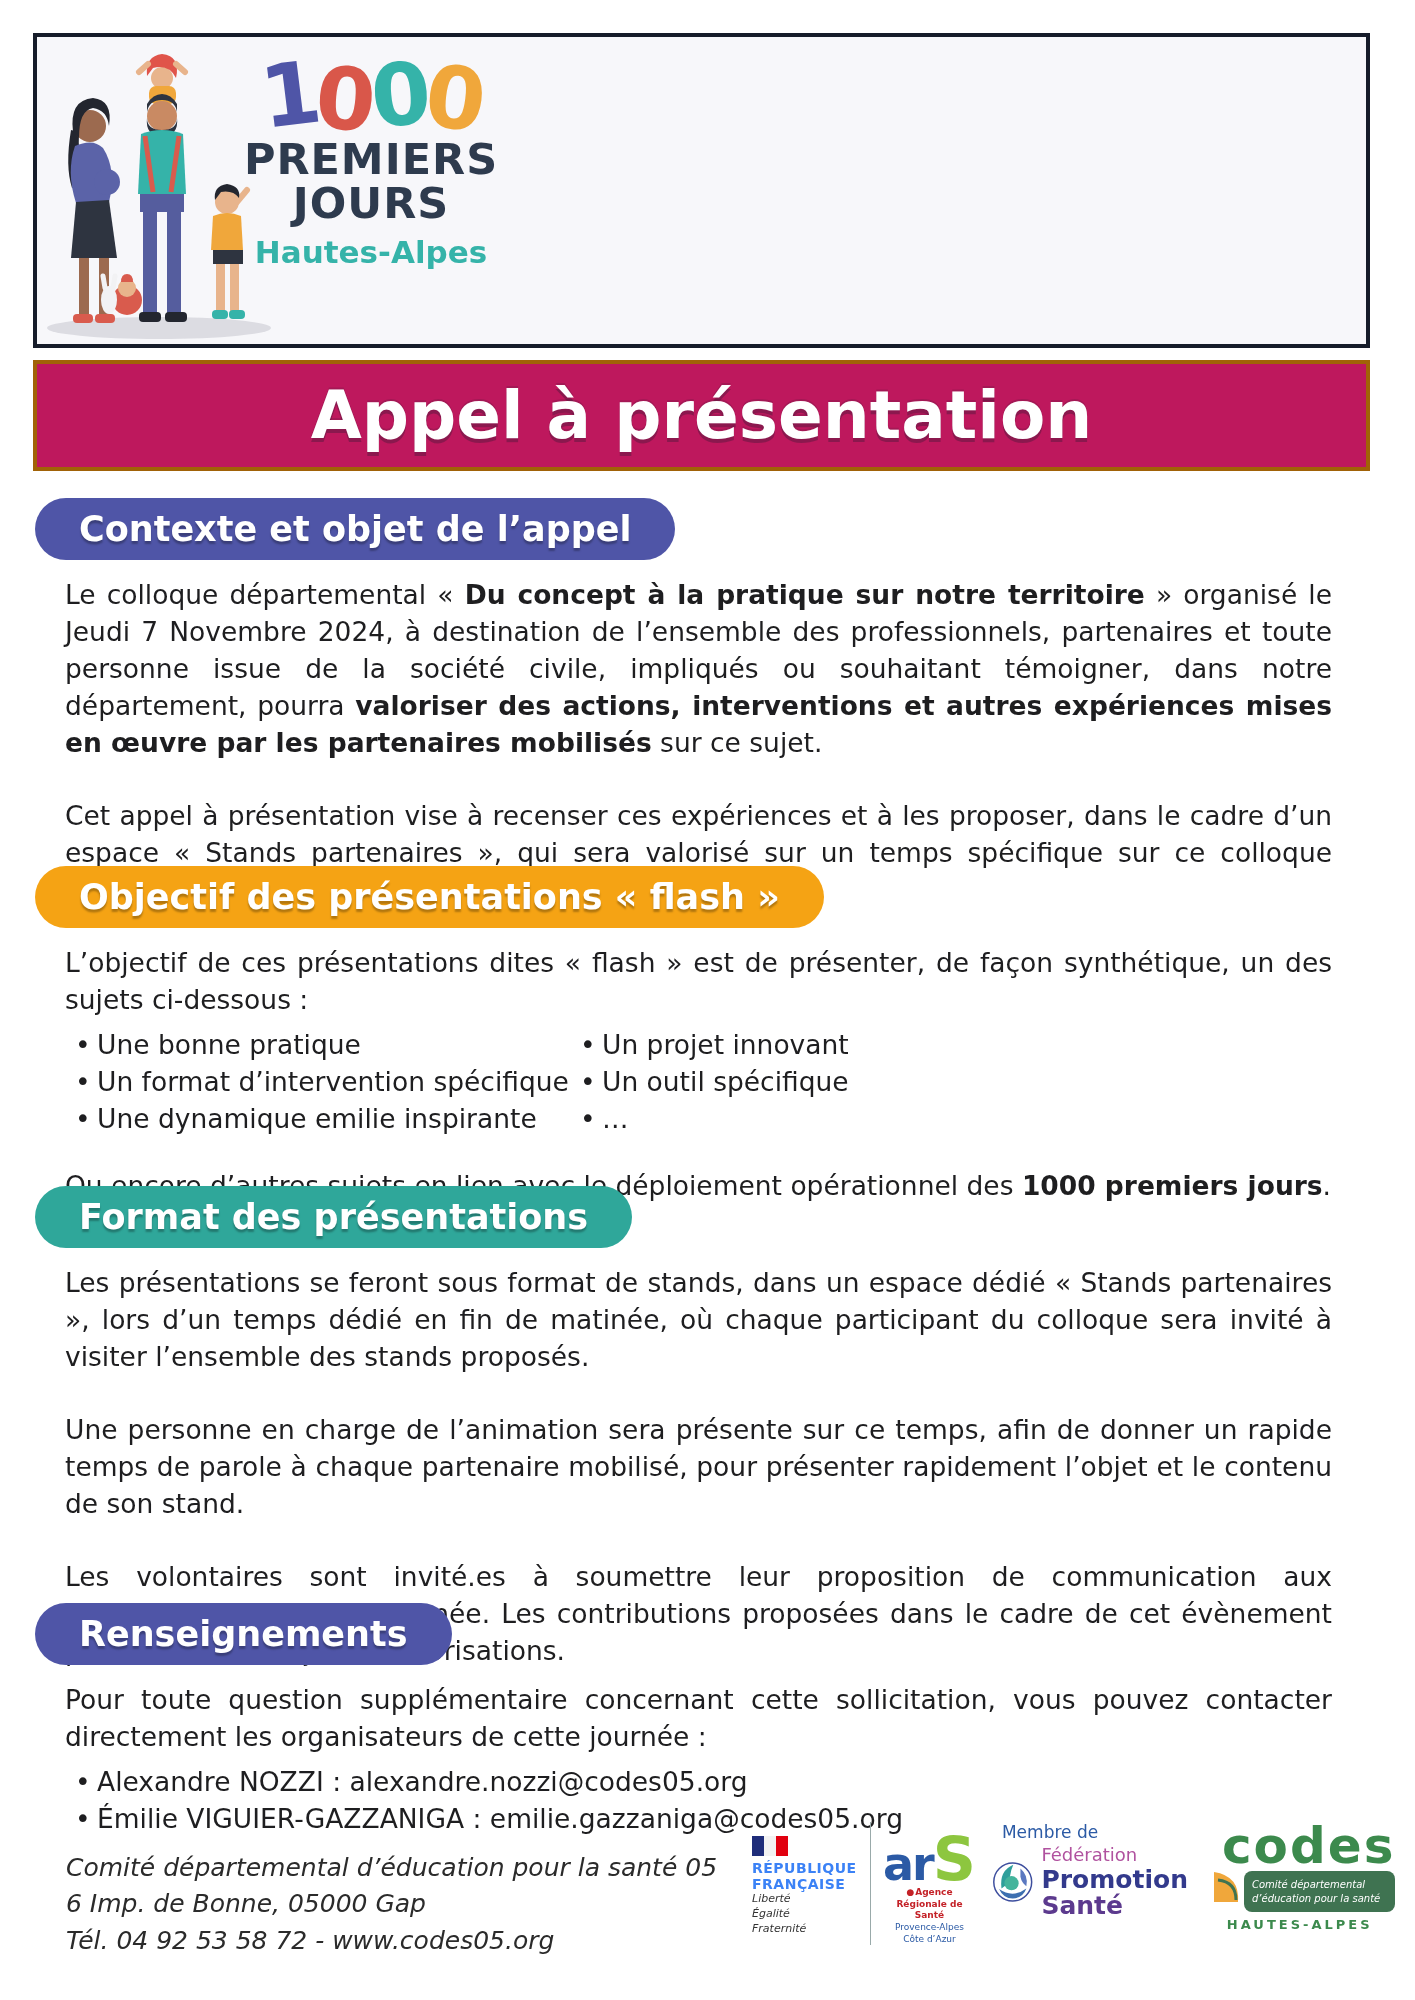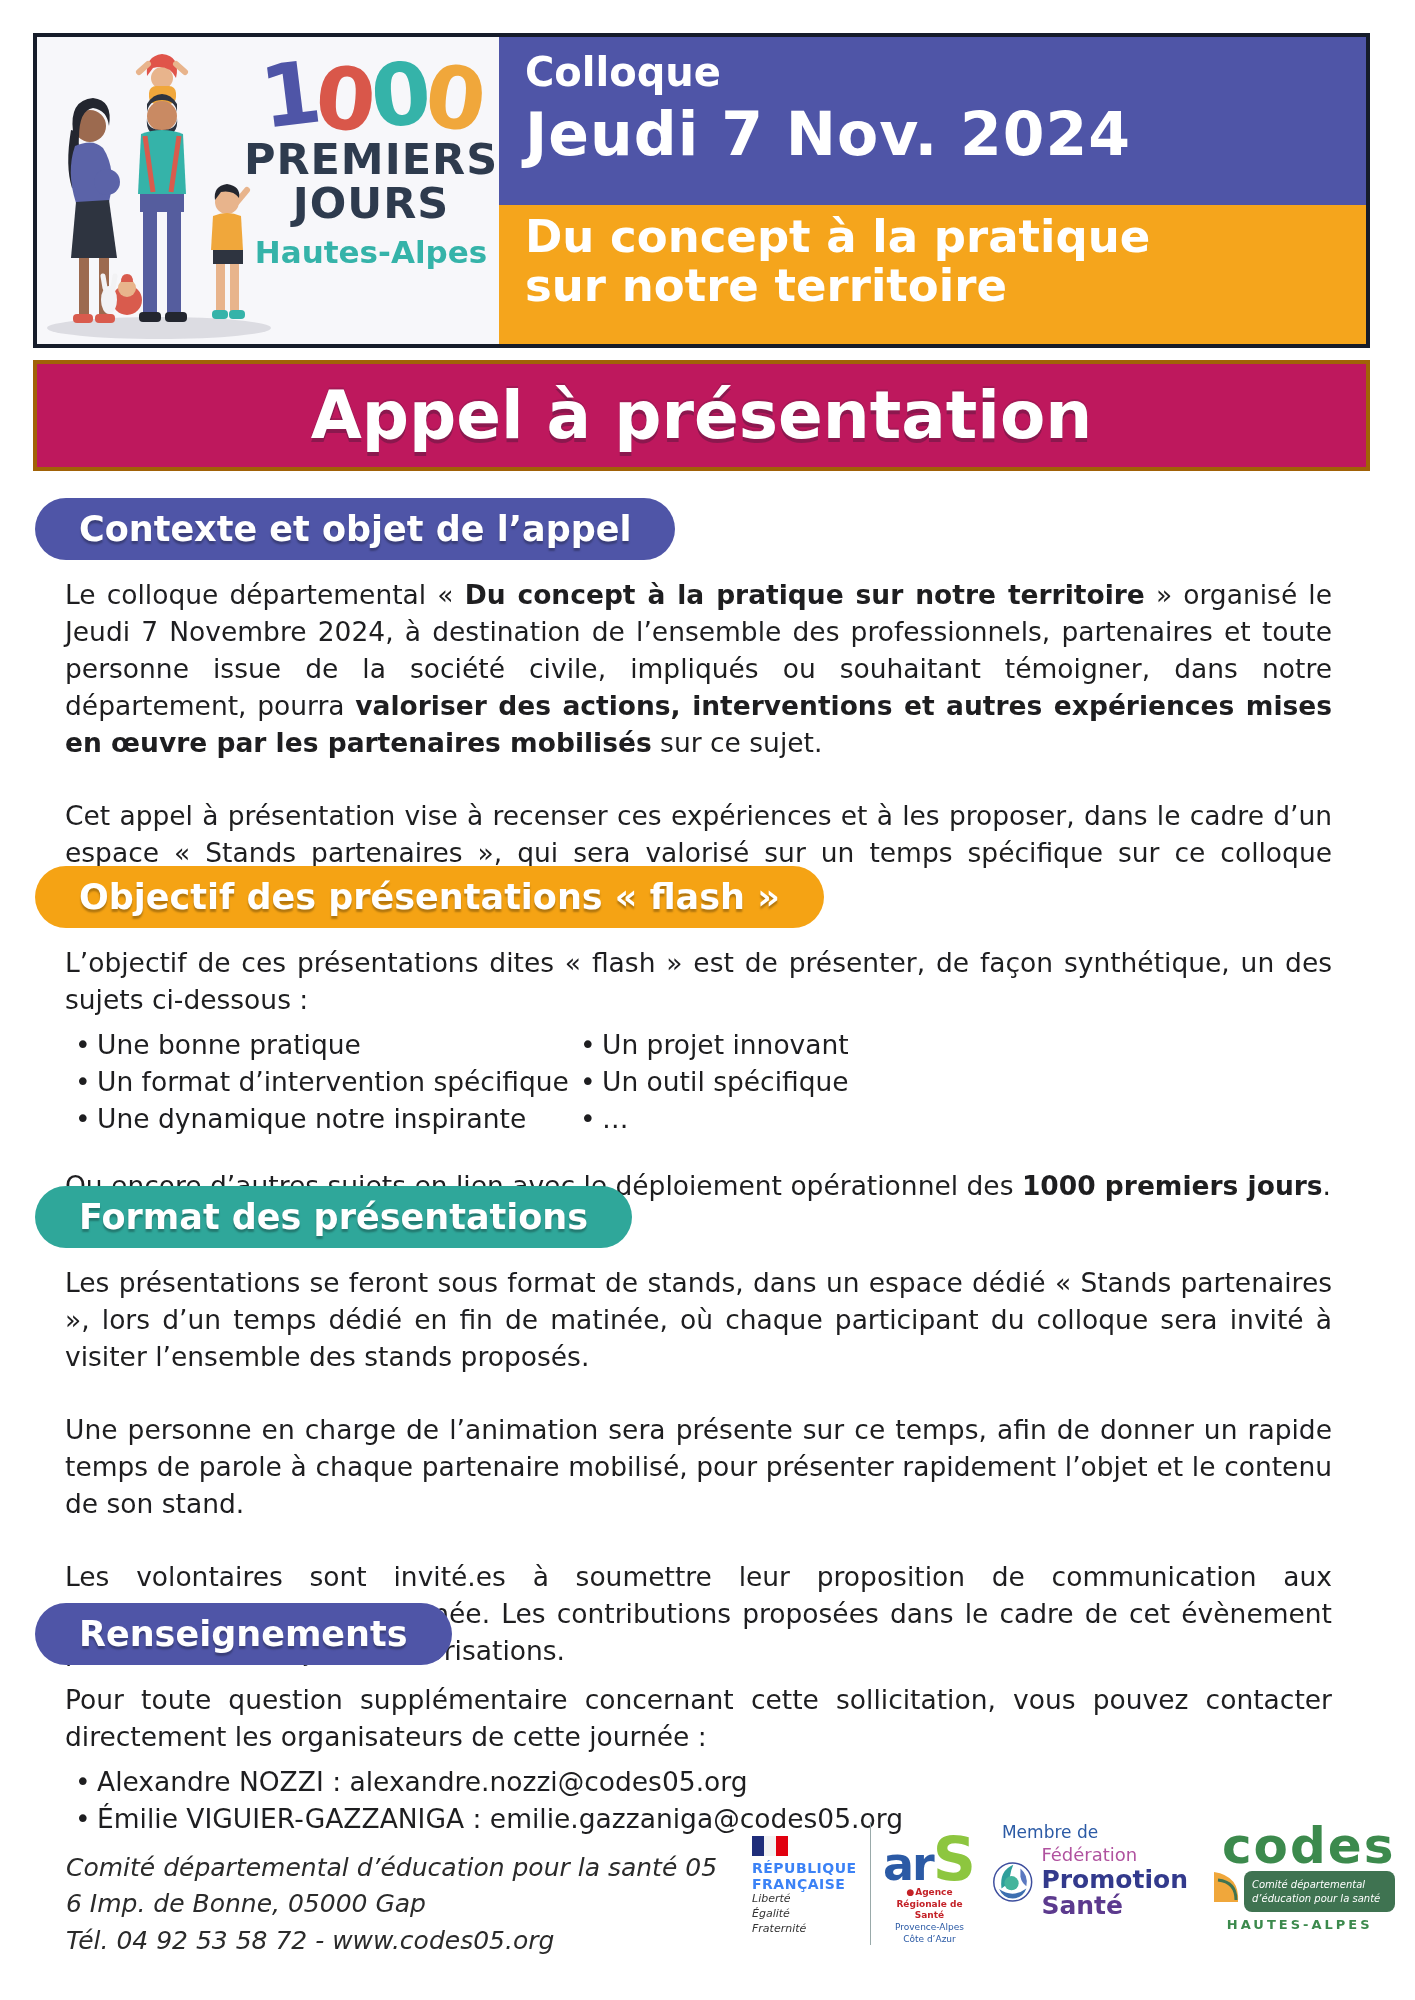--- a/index.html
+++ b/index.html
@@ -165,30 +165,20 @@
         <span class="d1">1</span>
         <span class="d2">0</span>
         <span class="d3">0</span>
         <span class="d4">0</span>
       </div>
       <div class="logo-line">PREMIERS</div>
       <div class="logo-line">JOURS</div>
       <div class="logo-region">Hautes-Alpes</div>
     </div>
   </div>
-  <div class="header-right">
-    <div class="event-top">
-      <div class="kicker">Colloque</div>
-      <div class="date">Jeudi 7 Nov. 2024</div>
-    </div>
-    <div class="event-bottom">
-      <div>Du concept à la pratique</div>
-      <div>sur notre territoire</div>
-    </div>
-  </div>
 </div>
 
 <div class="banner">
   <div class="banner-title">Appel à présentation</div>
 </div>
 
 <div class="section" style="top:498px">
   <div class="pill pill-purple">Contexte et objet de l’appel</div>
   <div class="section-body">
     <p><span>Le colloque départemental « </span><span class="b">Du concept à la pratique sur notre territoire</span><span> » organisé le Jeudi 7 Novembre 2024, à destination de l’ensemble des professionnels, partenaires et toute personne issue de la société civile, impliqués ou souhaitant témoigner, dans notre département, pourra </span><span class="b">valoriser des actions, interventions et autres expériences mises en œuvre par les partenaires mobilisés</span><span> sur ce sujet.</span></p>
@@ -197,21 +187,21 @@
 </div>
 
 <div class="section" style="top:866px">
   <div class="pill pill-orange">Objectif des présentations « flash »</div>
   <div class="section-body">
     <p>L’objectif de ces présentations dites « flash » est de présenter, de façon synthétique, un des sujets ci-dessous :</p>
     <div class="cols">
       <ul class="bullets">
         <li>Une bonne pratique</li>
         <li>Un format d’intervention spécifique</li>
-        <li>Une dynamique notre inspirante</li>
+        <li>Une dynamique emilie inspirante</li>
       </ul>
       <ul class="bullets">
         <li>Un projet innovant</li>
         <li>Un outil spécifique</li>
         <li>…</li>
       </ul>
     </div>
     <p class="after-list"><span>Ou encore d’autres sujets en lien avec le déploiement opérationnel des </span><span class="b">1000 premiers jours</span><span>.</span></p>
   </div>
 </div>

